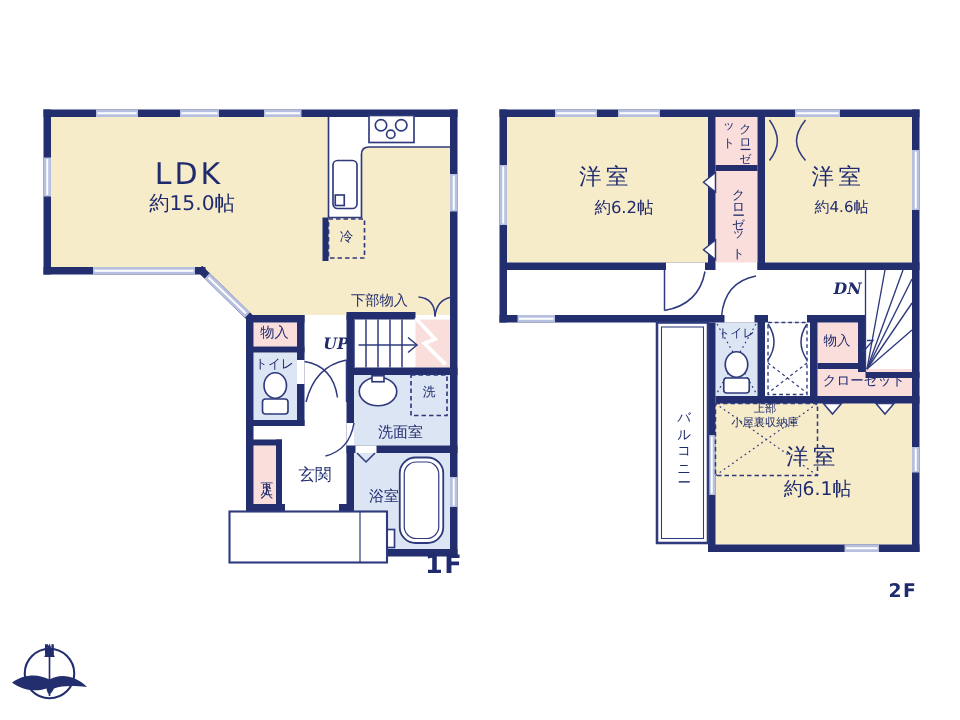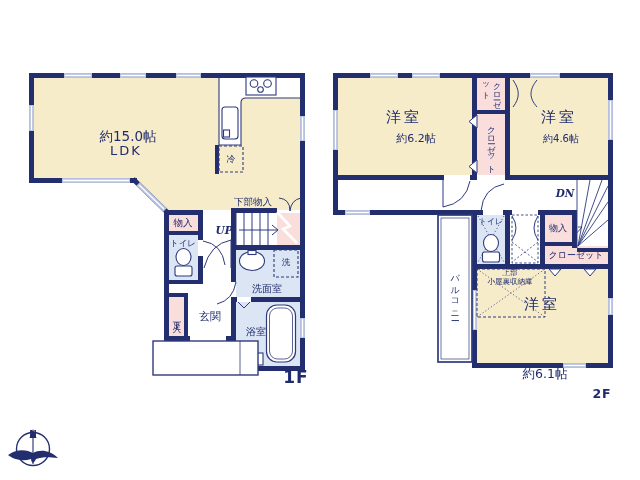--- a/index.html
+++ b/index.html
@@ -279,21 +279,21 @@
   </g>
 
   <g>
     <circle cx="33" cy="449" r="16.5" fill="none" stroke="#232e6e" stroke-width="1.4"></circle>
     <line x1="33" y1="432" x2="33" y2="464" stroke="#232e6e" stroke-width="1.1"></line>
     <polygon points="29.5,438 33,429 36.5,438" fill="#232e6e"></polygon>
     <path d="M 8 455 C 18 448 27 450 33 453 C 40 449 50 450 58 458 C 48 457 42 457 36 459 C 34 463 32 465 31 459 C 22 462 13 459 8 455 Z" fill="#232e6e"></path>
   </g>
 </svg>
 
-  <div class="lbl" style="left:126px;top:116px;font-size:13px;letter-spacing:2px;margin-top:35px;">LDK</div>
+  <div class="lbl" style="left:126px;top:116px;font-size:20px;letter-spacing:2px;">LDK</div>
   <div class="lbl" style="left:128px;top:137px;font-size:13.5px;">約15.0帖</div>
   <div class="lbl" style="left:231px;top:159px;font-size:9px;">冷</div>
   <div class="lbl" style="left:253px;top:202px;font-size:9.5px;">下部物入</div>
   <div class="lbl" style="left:183px;top:223px;font-size:9.5px;">物入</div>
   <div class="lbl it" style="left:224px;top:230px;font-size:10.5px;">UP</div>
   <div class="lbl" style="left:183px;top:244px;font-size:8.5px;">トイレ</div>
   <div class="lbl" style="left:286px;top:263px;font-size:8.5px;">洗</div>
   <div class="lbl" style="left:267px;top:289px;font-size:10px;">洗面室</div>
   <div class="lbl v" style="left:176.5px;top:316px;font-size:8.5px;">下足入</div>
   <div class="lbl" style="left:210px;top:317px;font-size:11px;">玄関</div>
@@ -307,18 +307,18 @@
   <div class="lbl" style="left:559px;top:118px;font-size:15px;letter-spacing:3px;">洋室</div>
   <div class="lbl" style="left:561px;top:139px;font-size:10px;">約4.6帖</div>
   <div class="lbl it" style="left:565px;top:193px;font-size:10.5px;">DN</div>
   <div class="lbl" style="left:491px;top:222px;font-size:8px;">トイレ</div>
   <div class="lbl" style="left:558px;top:228px;font-size:9px;">物入</div>
   <div class="lbl" style="left:576px;top:255px;font-size:9px;">クローゼット</div>
   <div class="lbl" style="left:510px;top:272.5px;font-size:7.5px;">上部</div>
   <div class="lbl" style="left:510px;top:281.5px;font-size:7.5px;">小屋裏収納庫</div>
   <div class="lbl v" style="left:455px;top:293px;font-size:9px;letter-spacing:2px;">バルコニー</div>
   <div class="lbl" style="left:542px;top:305px;font-size:15px;letter-spacing:3px;">洋室</div>
-  <div class="lbl" style="left:545px;top:326px;font-size:12.5px;margin-top:48px;">約6.1帖</div>
+  <div class="lbl" style="left:545px;top:326px;font-size:12.5px;">約6.1帖</div>
   <div class="lbl floor" style="left:602px;top:378px;font-size:12.5px;margin-top:16px;">2F</div>
 
   <div class="lbl" style="left:33px;top:434px;font-size:9px;font-weight:bold;z-index:6;">N</div>
 
 </div>
 
 </body></html>

